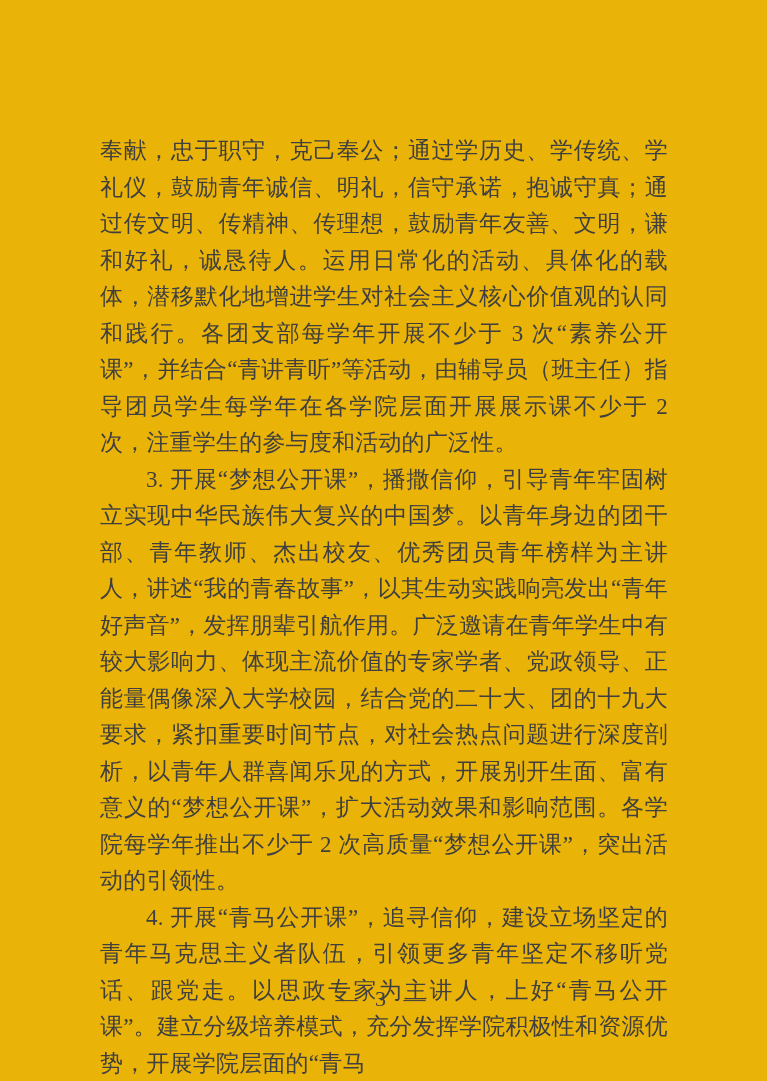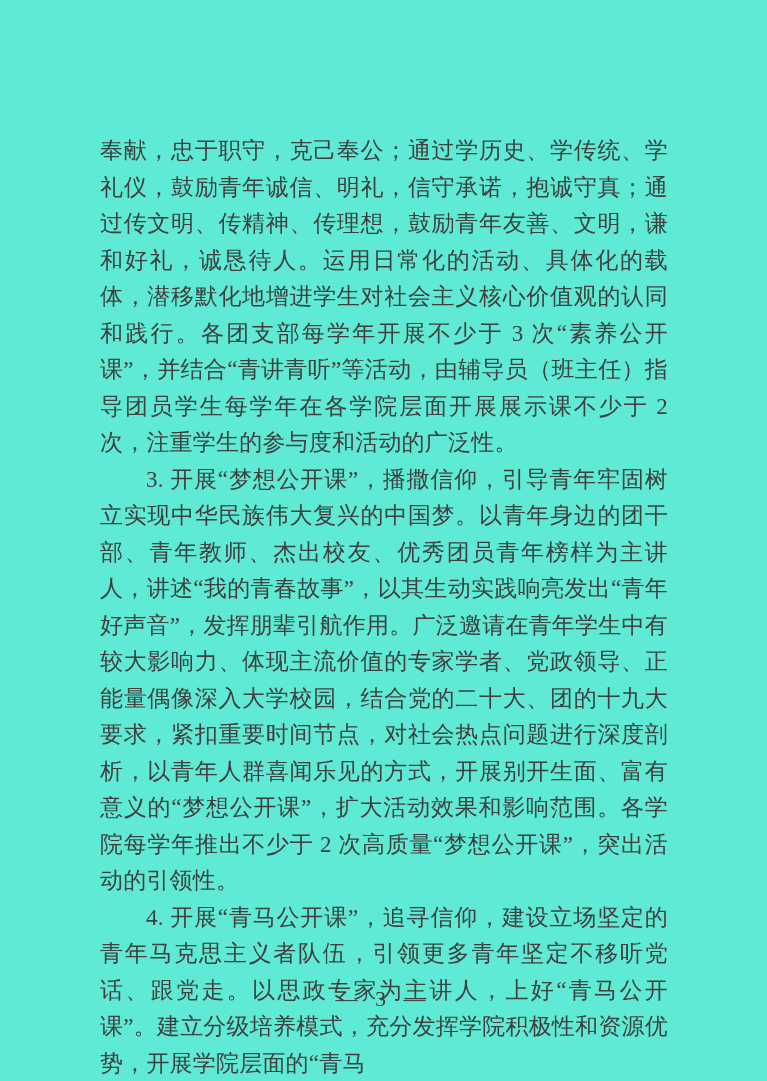--- a/index.html
+++ b/index.html
@@ -9,21 +9,21 @@
     height: 1081px;
     background: #ffffff;
     overflow: hidden;
     font-family: "Liberation Serif", "DejaVu Serif", serif;
   }
 
   .page {
     position: relative;
     width: 767px;
     height: 1081px;
-    background: #5eead4;
+    background: #eab308;
   }
 
   .doc-body {
     position: absolute;
     left: 100px;
     top: 133px;
     width: 568px;
     color: #3f3f3f;
     font-size: 23px;
     line-height: 36.5px;

